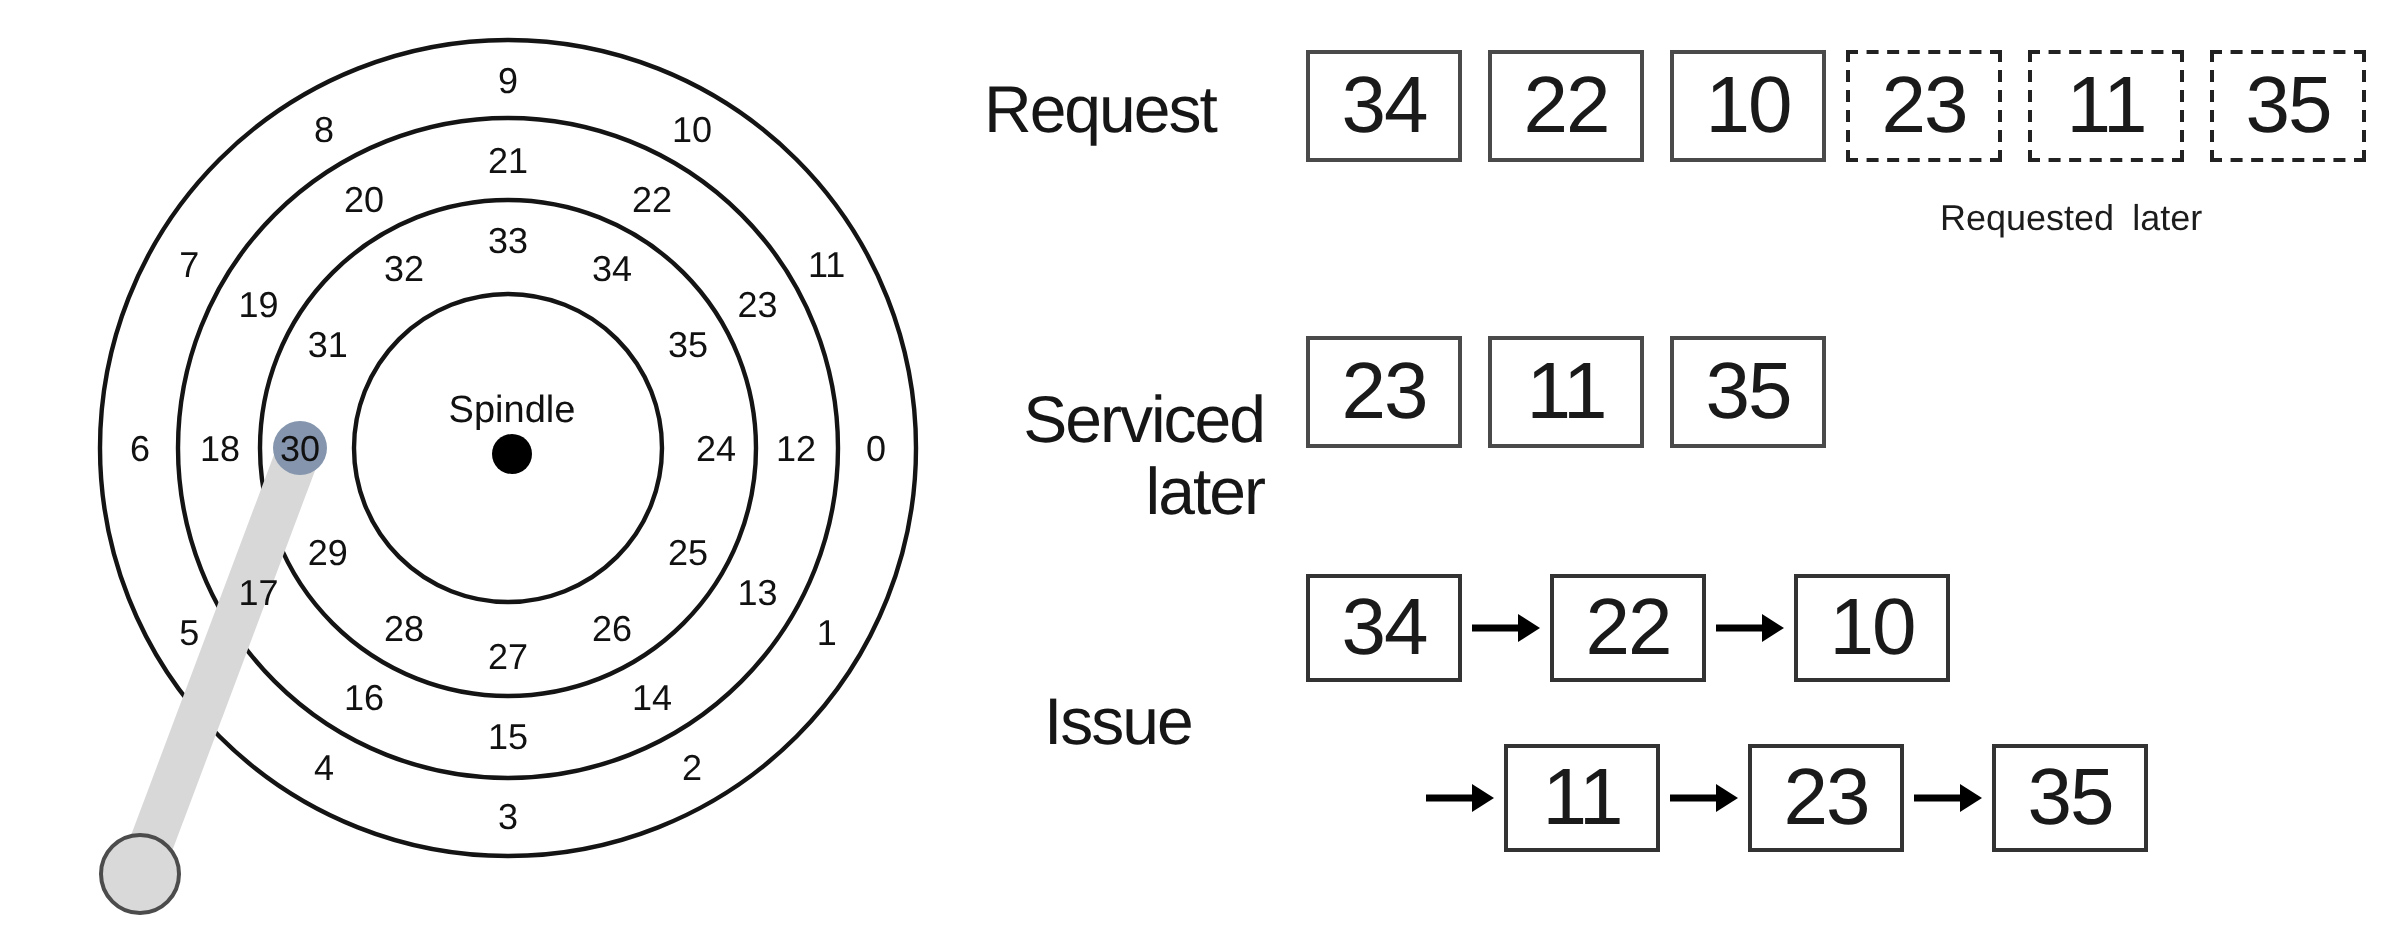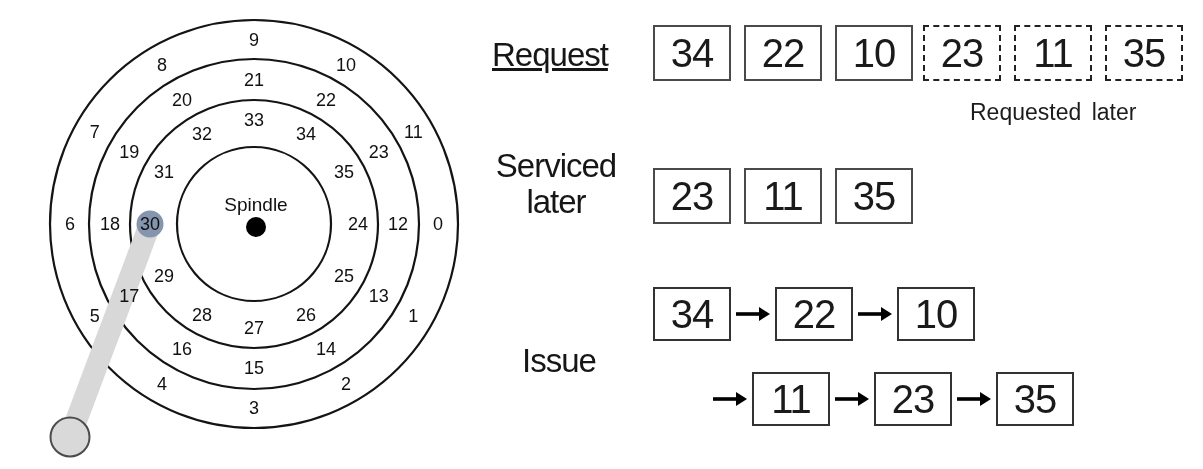--- a/index.html
+++ b/index.html
@@ -1,21 +1,21 @@
 <!DOCTYPE html>
 <html><head>
 <meta charset="utf-8">
 <style>
   html,body{margin:0;padding:0;background:#fff;}
   #page{position:relative;width:1203px;height:469px;background:#ffffff;overflow:hidden;
         font-family:"Liberation Sans",sans-serif;color:#1a1a1a;}
   
   .row-label{position:absolute;font-size:33px;letter-spacing:-1px;color:#161616;white-space:pre;}
-  .row-label.centered{text-align:center;line-height:36px;}
-  .note-label{position:absolute;font-size:23px;word-spacing:4px;color:#1c1c1c;}
+  .row-label.centered{text-align:right;line-height:36px;margin-top:44px;}
+  .note-label{position:absolute;font-size:18px;word-spacing:4px;color:#1c1c1c;}
   
   .box-row{position:absolute;display:flex;align-items:center;gap:13px;}
   .box{box-sizing:border-box;width:78px;height:56px;border:2px solid #4a4a4a;background:#fff;
        display:flex;align-items:center;justify-content:center;
        font-size:40px;color:#1a1a1a;letter-spacing:-1px;}
   .box.dashed{border:2px dashed #222222;}
   .box.issue{border-color:#333333;height:54px;}
   .arrow{display:flex;align-items:center;justify-content:center;width:36px;height:54px;}
   .chain{gap:4px;}
   
@@ -69,21 +69,21 @@
       <text x="150" y="224" text-anchor="middle" dy="0.36em" class="sector-num">30</text>
       <text x="163.93335800641836" y="172.00000000000003" text-anchor="middle" dy="0.36em" class="sector-num">31</text>
       <text x="201.99999999999994" y="133.93335800641842" text-anchor="middle" dy="0.36em" class="sector-num">32</text>
       <text x="253.99999999999997" y="120" text-anchor="middle" dy="0.36em" class="sector-num">33</text>
       <text x="306" y="133.9333580064184" text-anchor="middle" dy="0.36em" class="sector-num">34</text>
       <text x="344.0666419935816" y="171.99999999999994" text-anchor="middle" dy="0.36em" class="sector-num">35</text>
       <text x="256" y="211" text-anchor="middle" class="spindle-text">Spindle</text>
       <circle cx="256" cy="227" r="10" fill="#000000"></circle>
     </svg>
 
-  <div class="row-label" style="left:492px;top:36px;text-decoration:underline;">Request</div>
+  <div class="row-label" style="left:492px;top:36px;">Request</div>
   <div class="box-row" style="left:653px;top:25px;">
     <div style="display:flex;gap:13px;">
         <div class="box">34</div>
         <div class="box">22</div>
         <div class="box">10</div>
       </div>
     <div style="display:flex;gap:13px;margin-left:-3px;">
         <div class="box dashed">23</div>
         <div class="box dashed">11</div>
         <div class="box dashed">35</div>

